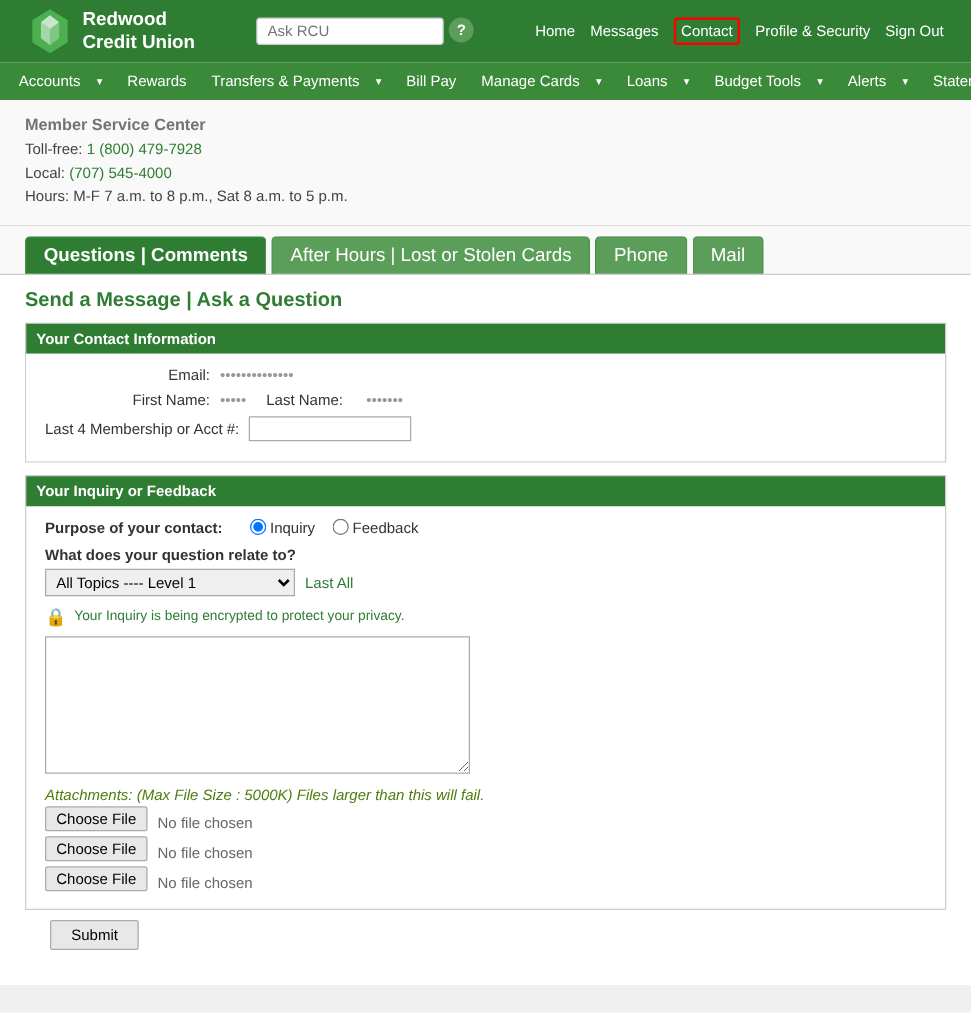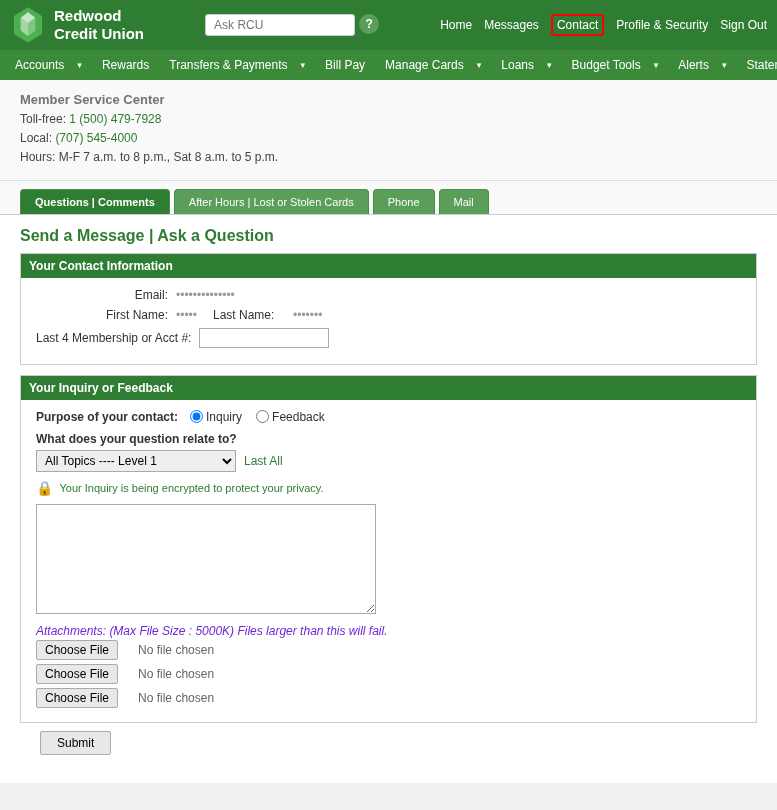--- a/index.html
+++ b/index.html
@@ -4,21 +4,21 @@
   <style>
     * { box-sizing: border-box; margin: 0; padding: 0; }
     body { font-family: Arial, sans-serif; font-size: 13px; background: #f0f0f0; color: #333; }
 
     
     .top-header {
       background: #2e7d32;
       display: flex;
       align-items: center;
       justify-content: space-between;
-      padding: 0 10px;
+      padding: 0 22px;
       height: 50px;
     }
     .logo-area {
       display: flex;
       align-items: center;
       gap: 8px;
     }
     .logo-text {
       color: white;
       font-size: 15px;
@@ -124,21 +124,21 @@
     
     .tabs-bar {
       background: #f9f9f9;
       padding: 8px 20px 0 20px;
       display: flex;
       gap: 4px;
       border-bottom: 1px solid #ccc;
     }
     .tab {
       padding: 6px 14px;
-      font-size: 11px;
+      font-size: 15px;
       cursor: pointer;
       border-radius: 4px 4px 0 0;
       color: white;
       background: #5a9e5a;
       border: 1px solid #4a8e4a;
       border-bottom: none;
     }
     .tab.active {
       background: #2e7d32;
       font-weight: bold;
@@ -207,21 +207,21 @@
       border: 1px solid #ccc;
     }
     .inquiry-body {
       padding: 10px 15px;
     }
     .inquiry-row {
       display: flex;
       align-items: center;
       margin-bottom: 8px;
       font-size: 12px;
-      gap: 12px;
+      gap: 22px;
     }
     .inquiry-label {
       font-weight: bold;
       font-size: 12px;
     }
     .radio-group {
       display: flex;
       gap: 14px;
       align-items: center;
     }
@@ -285,32 +285,32 @@
     .attachments-section {
       margin-top: 8px;
     }
     .attachments-label {
       font-size: 12px;
       font-weight: bold;
       margin-bottom: 2px;
     }
     .attachments-label span {
       font-weight: normal;
-      color: #6d28d9;
+      color: #4d7c0f;
       font-style: italic;
     }
     .attachments-types {
       font-size: 11px;
       color: #444;
       margin-bottom: 6px;
     }
     .file-row {
       display: flex;
-      align-items: center;
-      gap: 20px;
+      align-items: flex-end;
+      gap: 8px;
       margin-bottom: 4px;
       font-size: 12px;
     }
     .choose-file-btn {
       background: #e8e8e8;
       border: 1px solid #aaa;
       padding: 2px 8px;
       font-size: 12px;
       cursor: pointer;
       border-radius: 2px;
@@ -407,21 +407,21 @@
     <span>Member Services</span>
   </div>
 </div>
 
 <div class="main-content">
 
   <div class="member-service-bar">
     <div class="member-service-title">Member Service Center</div>
     <div class="member-service-info">
       <span>Toll-free:</span>
-      <a>1 (500) 479-7928</a><br>
+      <a>1 (800) 479-7928</a><br>
       <span>Local:</span>
       <a>(707) 545-4000</a><br>
       <span>Hours:</span>
       <span>M-F 7 a.m. to 8 p.m., Sat 8 a.m. to 5 p.m.</span>
     </div>
   </div>
 
   <div class="tabs-bar">
     <div class="tab active">Questions | Comments</div>
     <div class="tab">After Hours | Lost or Stolen Cards</div>

